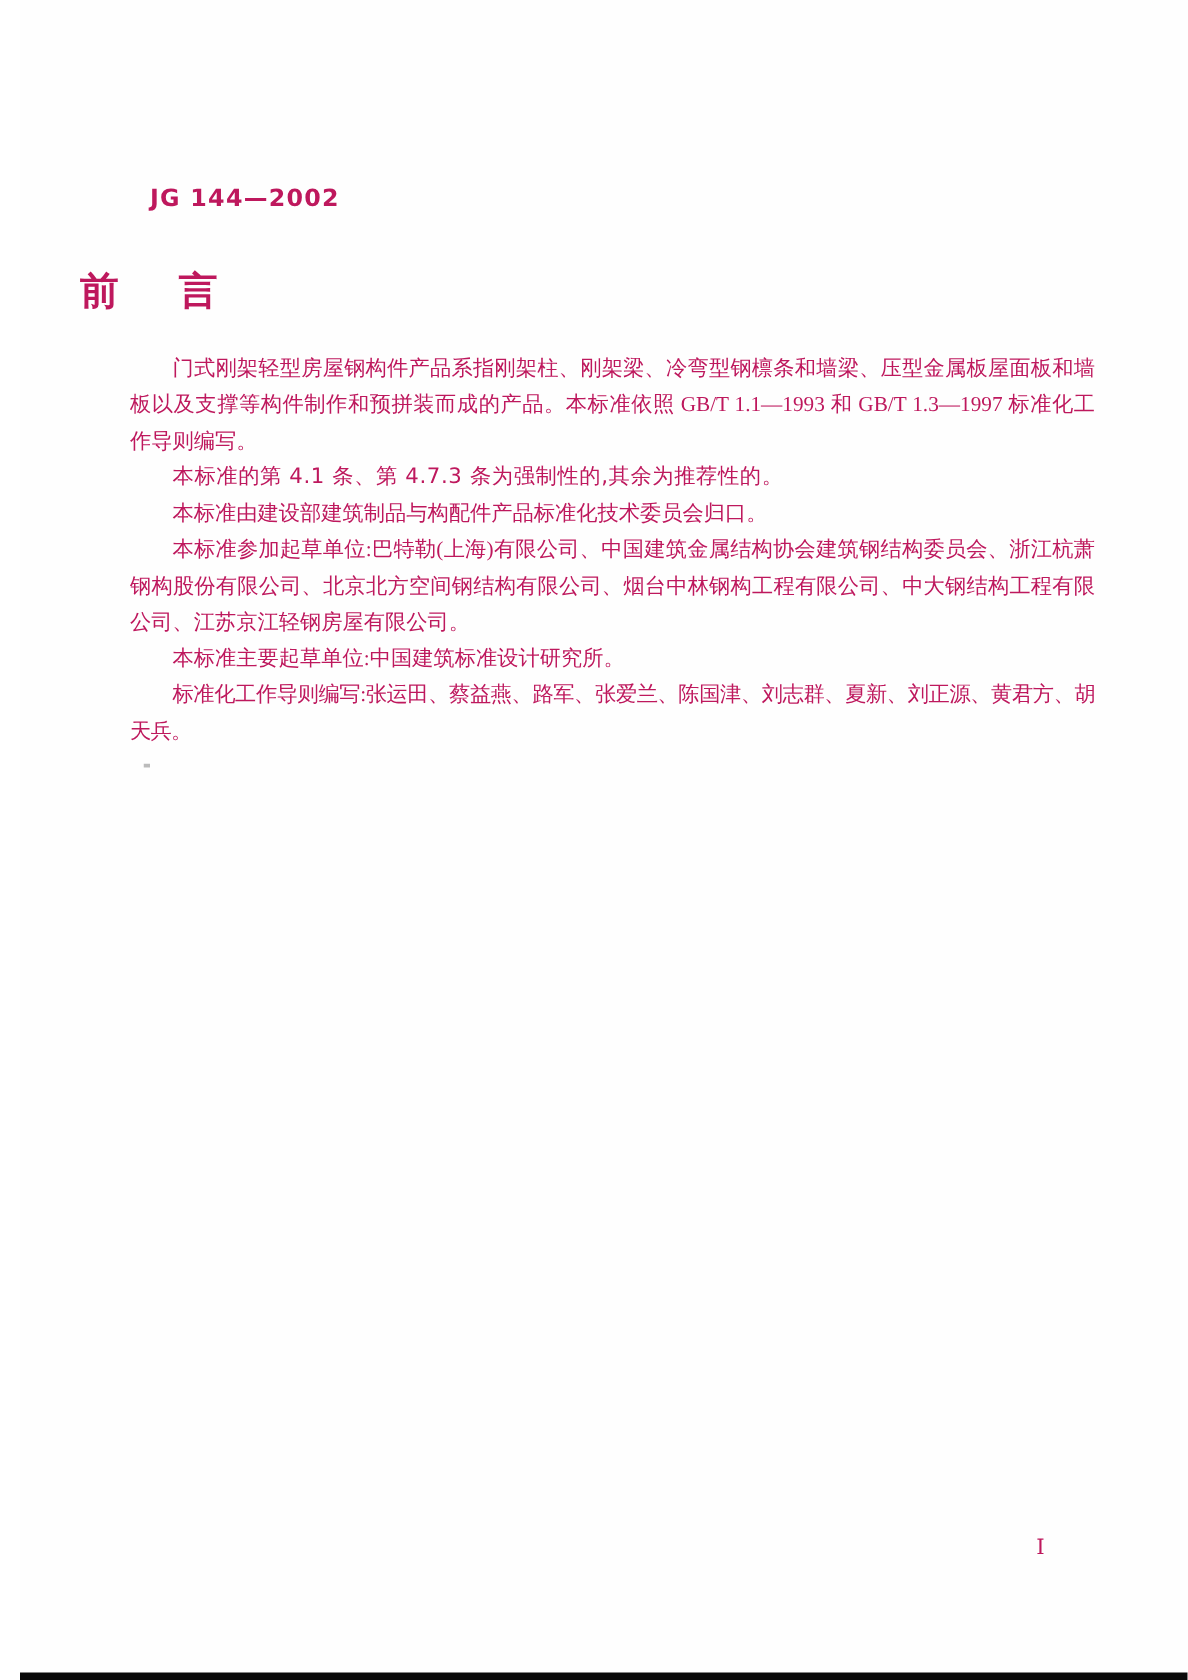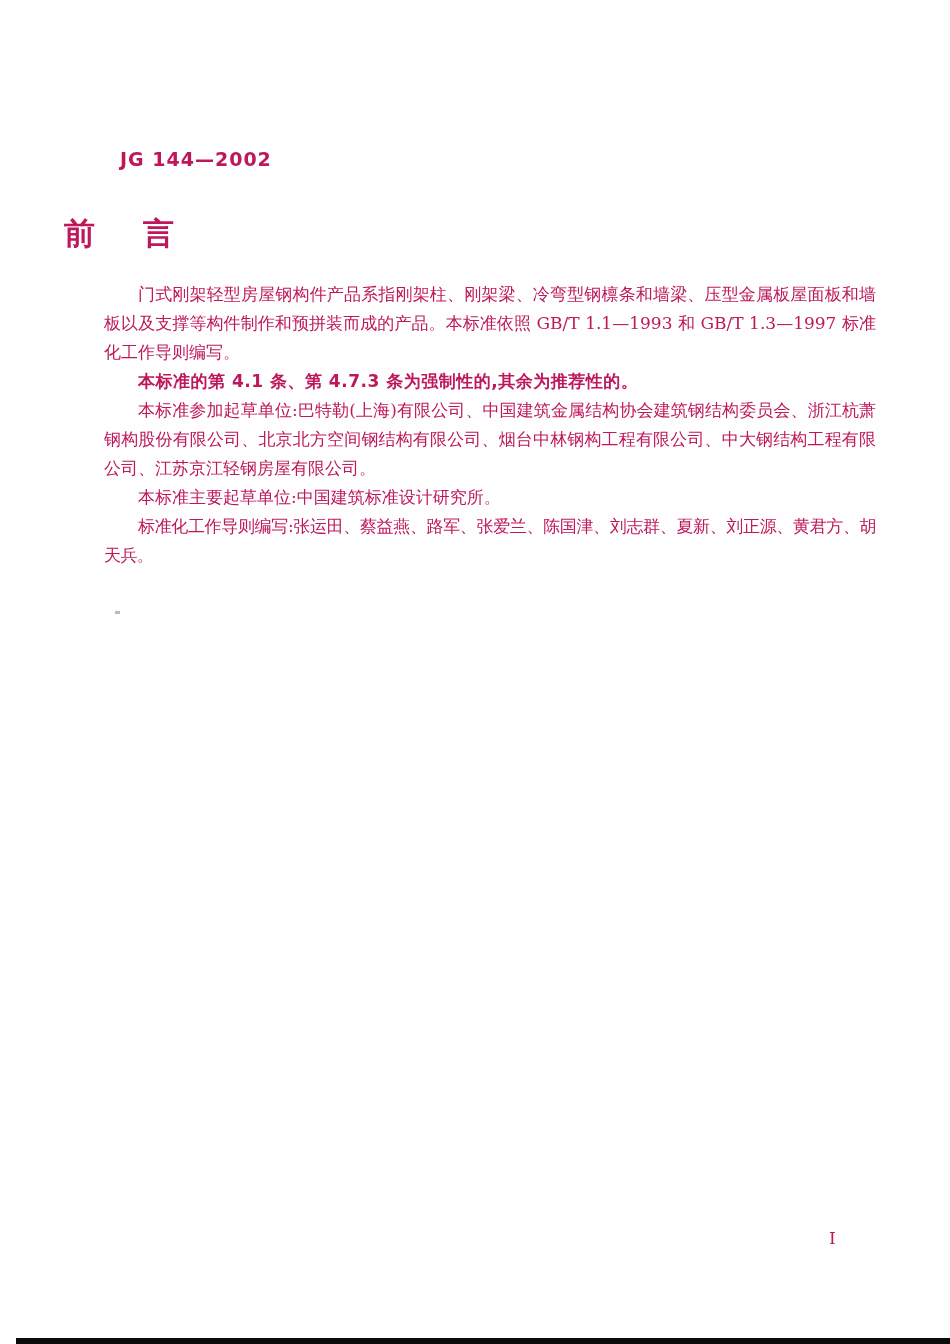--- a/index.html
+++ b/index.html
@@ -48,24 +48,25 @@
     top: 280px;
     width: 772px;
     font-size: 17px;
     line-height: 29px;
     text-align: justify;
   }
   .content p {
     margin: 0;
     padding: 0;
     text-indent: 2em;
+    font-family: Liberation Serif, serif;
   }
   .content p.strong {
     font-family: "DejaVu Sans", sans-serif;
-    font-weight: bold;
+    font-weight: normal;
     letter-spacing: 0.5px;
   }
   .content p.tight {
     letter-spacing: -0.6px;
   }
   .artifact-dot {
     position: absolute;
     left: 99px;
     top: 611px;
     width: 5px;
@@ -93,20 +94,21 @@
 
 <div class="page" style="background: rgb(254, 254, 254); color: #be185d; margin-left: 16px;">
 
   <div class="doc-code">JG 144—2002</div>
 
   <h1 class="foreword-title"><span class="title-text">前言</span></h1>
 
   <div class="content">
     <p>门式刚架轻型房屋钢构件产品系指刚架柱、刚架梁、冷弯型钢檩条和墙梁、压型金属板屋面板和墙板以及支撑等构件制作和预拼装而成的产品。本标准依照 GB/T 1.1—1993 和 GB/T 1.3—1997 标准化工作导则编写。</p>
     <p class="strong">本标准的第 4.1 条、第 4.7.3 条为强制性的,其余为推荐性的。</p>
+    <p>本标准由建设部建筑制品与构配件产品标准化技术委员会归口。</p>
     <p>本标准参加起草单位:巴特勒(上海)有限公司、中国建筑金属结构协会建筑钢结构委员会、浙江杭萧钢构股份有限公司、北京北方空间钢结构有限公司、烟台中林钢构工程有限公司、中大钢结构工程有限公司、江苏京江轻钢房屋有限公司。</p>
     <p>本标准主要起草单位:中国建筑标准设计研究所。</p>
     <p class="tight">标准化工作导则编写:张运田、蔡益燕、路军、张爱兰、陈国津、刘志群、夏新、刘正源、黄君方、胡天兵。</p>
   </div>
 
   <div class="artifact-dot" style="background: rgb(187, 187, 187);"></div>
 
   <div class="page-number">I</div>
 
   <div class="footer-bar" style="background: rgb(10, 10, 10);"></div>

